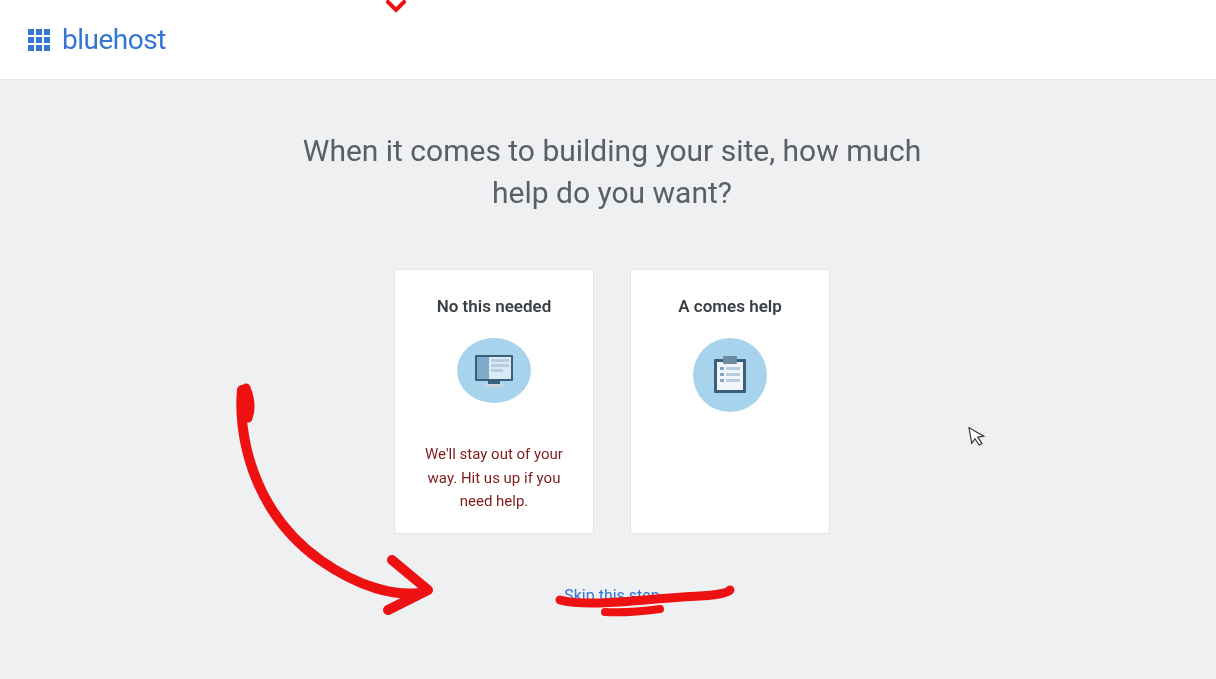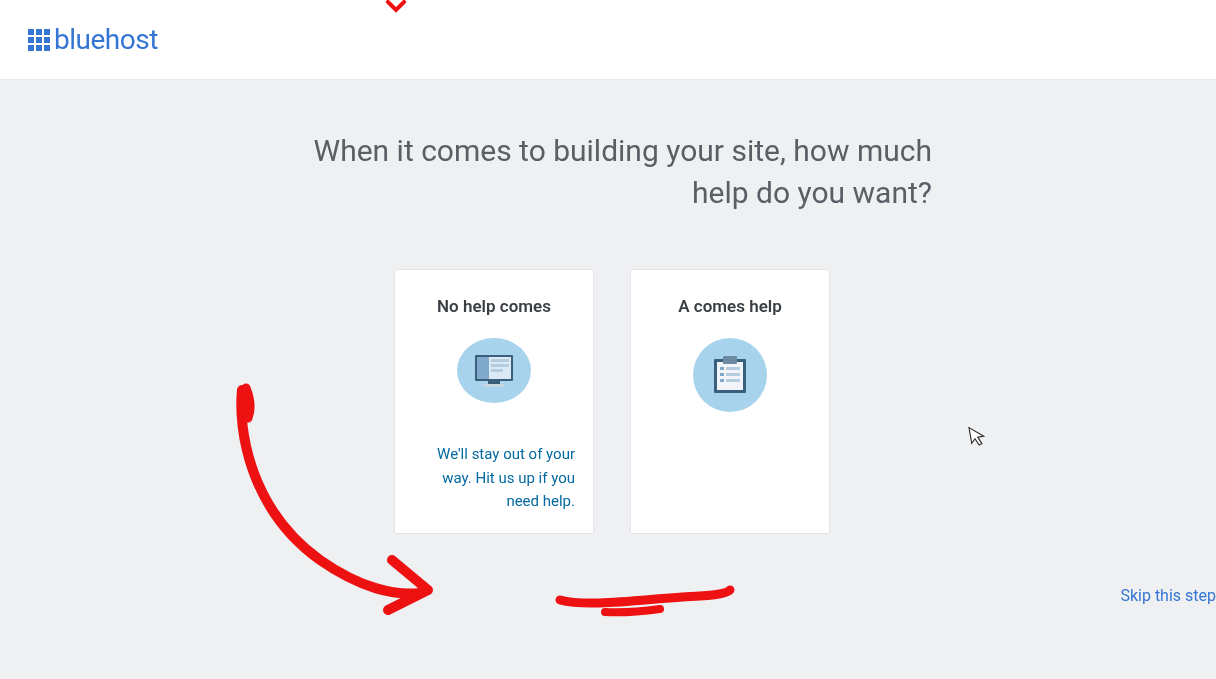--- a/index.html
+++ b/index.html
@@ -19,42 +19,42 @@
       background: #fff;
       height: 80px;
       display: flex;
       align-items: center;
       padding-left: 28px;
       border-bottom: 1px solid #e5e7e9;
     }
     .logo {
       display: flex;
       align-items: center;
-      gap: 4px;
+      gap: 12px;
     }
     .logo-grid {
       display: grid;
       grid-template-columns: repeat(3, 6px);
       grid-template-rows: repeat(3, 6px);
       gap: 2px;
     }
     .logo-grid span {
       background: #3575d3;
       width: 6px;
       height: 6px;
     }
     .logo-text {
       color: #3575d3;
       font-size: 28px;
       font-weight: 400;
       letter-spacing: -0.5px;
     }
     .main {
       padding-top: 50px;
-      text-align: right;
+      text-align: center;
       padding-left: 8px;
     }
     .question {
       color: #5a5f66;
       font-size: 30px;
       font-weight: 400;
       max-width: 640px;
       margin: 0 auto 55px auto;
       line-height: 1.4;
     }
@@ -85,21 +85,21 @@
       width: 74px;
       height: 74px;
       border-radius: 50%;
       background: #a7d4ec;
       display: flex;
       align-items: center;
       justify-content: center;
       margin-bottom: 40px;
     }
     .card-desc {
-      color: #0369a1;
+      color: #7f1d1d;
       font-size: 15px;
       line-height: 1.55;
     }
     .skip-link {
       display: inline-block;
       margin-top: 52px;
       color: #3575d3;
       font-size: 16px;
       cursor: pointer;
       text-decoration: none;
@@ -139,21 +139,21 @@
     <div class="logo-text">bluehost</div>
   </div>
 </div>
 
 <div class="main">
   <h1 class="question">When it comes to building your site, how much help do you want?</h1>
 
   <div class="cards">
 
     <div class="card">
-      <div class="card-title">No help comes</div>
+      <div class="card-title">No this needed</div>
       <div class="card-icon-wrap">
         <svg width="42" height="36" viewBox="0 0 42 36">
           <rect x="2" y="2" width="38" height="26" rx="1" fill="#3a5f7d"></rect>
           <rect x="4" y="4" width="34" height="22" fill="#dbe9f4"></rect>
           <rect x="4" y="4" width="12" height="22" fill="#7fa8c9"></rect>
           <rect x="18" y="6" width="18" height="3" fill="#b6cde0"></rect>
           <rect x="18" y="11" width="18" height="3" fill="#b6cde0"></rect>
           <rect x="18" y="16" width="12" height="3" fill="#b6cde0"></rect>
           <rect x="15" y="28" width="12" height="3" fill="#3a5f7d"></rect>
           <rect x="11" y="31" width="20" height="3" fill="#c9d6e0"></rect>

